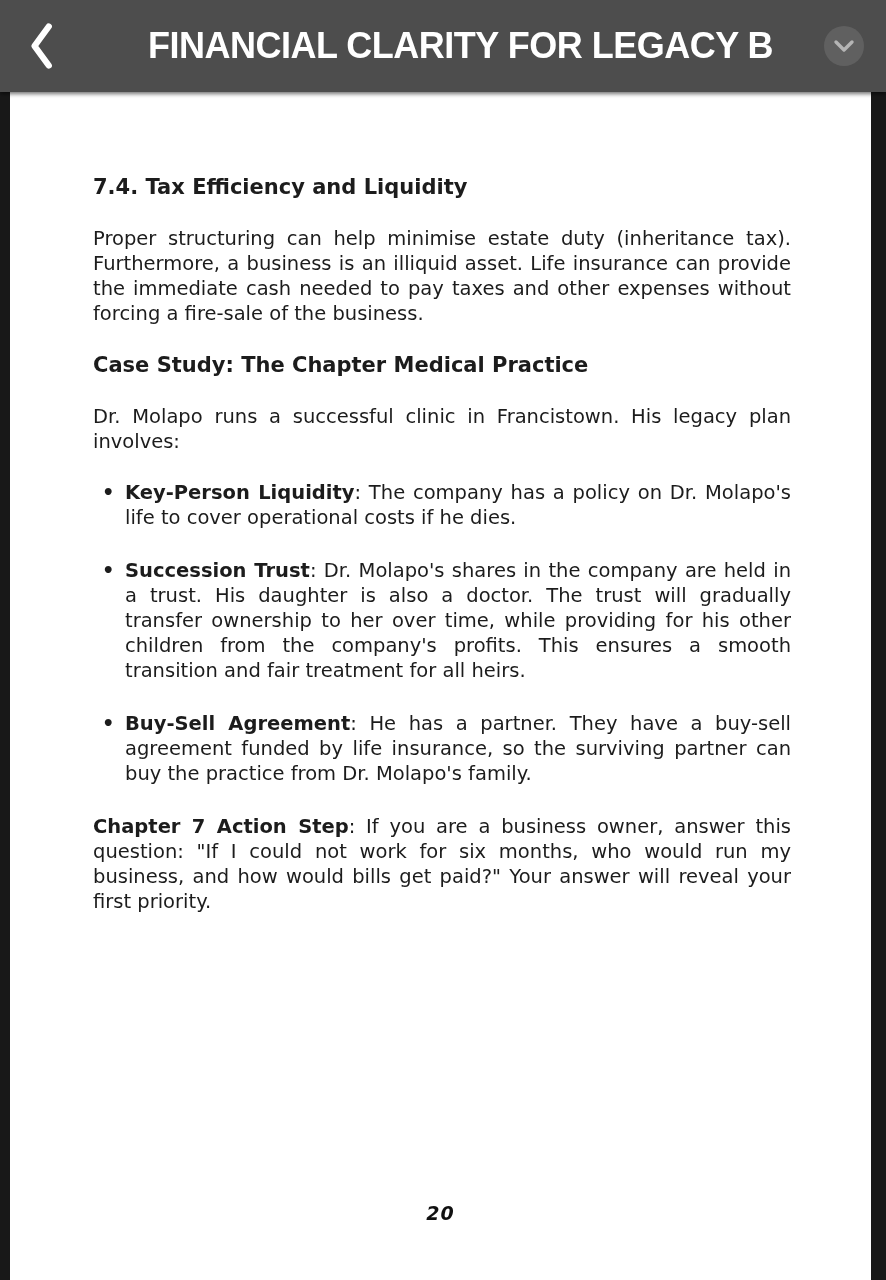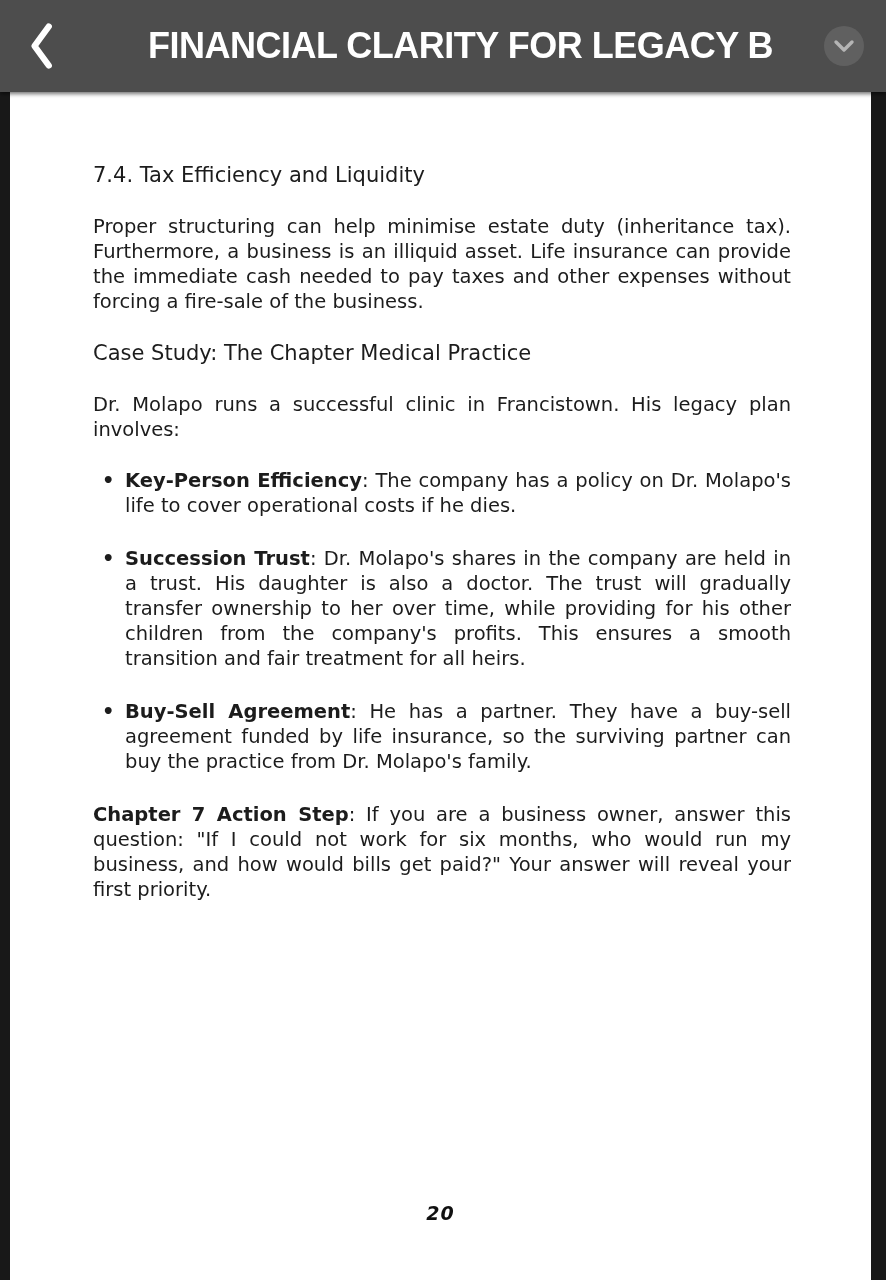--- a/index.html
+++ b/index.html
@@ -78,22 +78,22 @@
   }
   .page-content {
     padding: 66px 80px 0 83px;
     color: #1c1c1c;
     font-size: 19.5px;
     line-height: 25px;
     text-align: justify;
   }
   .section-heading {
     font-size: 21px;
-    font-weight: 400;
-    margin: 4px 0 26px 0;
+    font-weight: 700;
+    margin: 16px 0 26px 0;
     text-align: left;
     line-height: 26px;
   }
   .page-content p { margin: 14px 0 26px 0; }
   .b { font-weight: 700; }
 
   .bullet-list {
     list-style: none;
     margin: 4px 0 26px 0;
     padding: 0;
@@ -151,21 +151,21 @@
     <h3 class="section-heading">7.4. Tax Efficiency and Liquidity</h3>
 
     <p>Proper structuring can help minimise estate duty (inheritance tax). Furthermore, a business is an illiquid asset. Life insurance can provide the immediate cash needed to pay taxes and other expenses without forcing a fire-sale of the business.</p>
 
     <h3 class="section-heading">Case Study: The Chapter Medical Practice</h3>
 
     <p>Dr. Molapo runs a successful clinic in Francistown. His legacy plan involves:</p>
 
 
     <ul class="bullet-list">
-      <li><span class="b">Key-Person Efficiency</span><span>: The company has a policy on Dr. Molapo's life to cover operational costs if he dies.</span></li>
+      <li><span class="b">Key-Person Liquidity</span><span>: The company has a policy on Dr. Molapo's life to cover operational costs if he dies.</span></li>
       <li><span class="b">Succession Trust</span><span>: Dr. Molapo's shares in the company are held in a trust. His daughter is also a doctor. The trust will gradually transfer ownership to her over time, while providing for his other children from the company's profits. This ensures a smooth transition and fair treatment for all heirs.</span></li>
       <li><span class="b">Buy-Sell Agreement</span><span>: He has a partner. They have a buy-sell agreement funded by life insurance, so the surviving partner can buy the practice from Dr. Molapo's family.</span></li>
     </ul>
 
     <p><span class="b">Chapter 7 Action Step</span><span>: If you are a business owner, answer this question: "If I could not work for six months, who would run my business, and how would bills get paid?" Your answer will reveal your first priority.</span></p>
 
   </div>
 
   <div class="page-number">20</div>
 </main>

